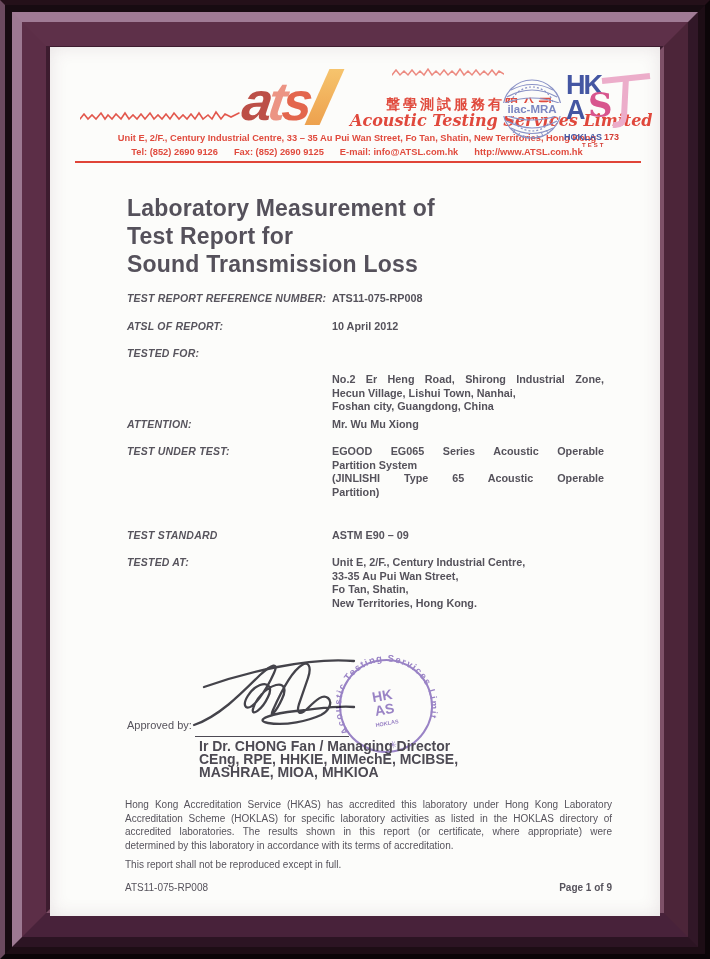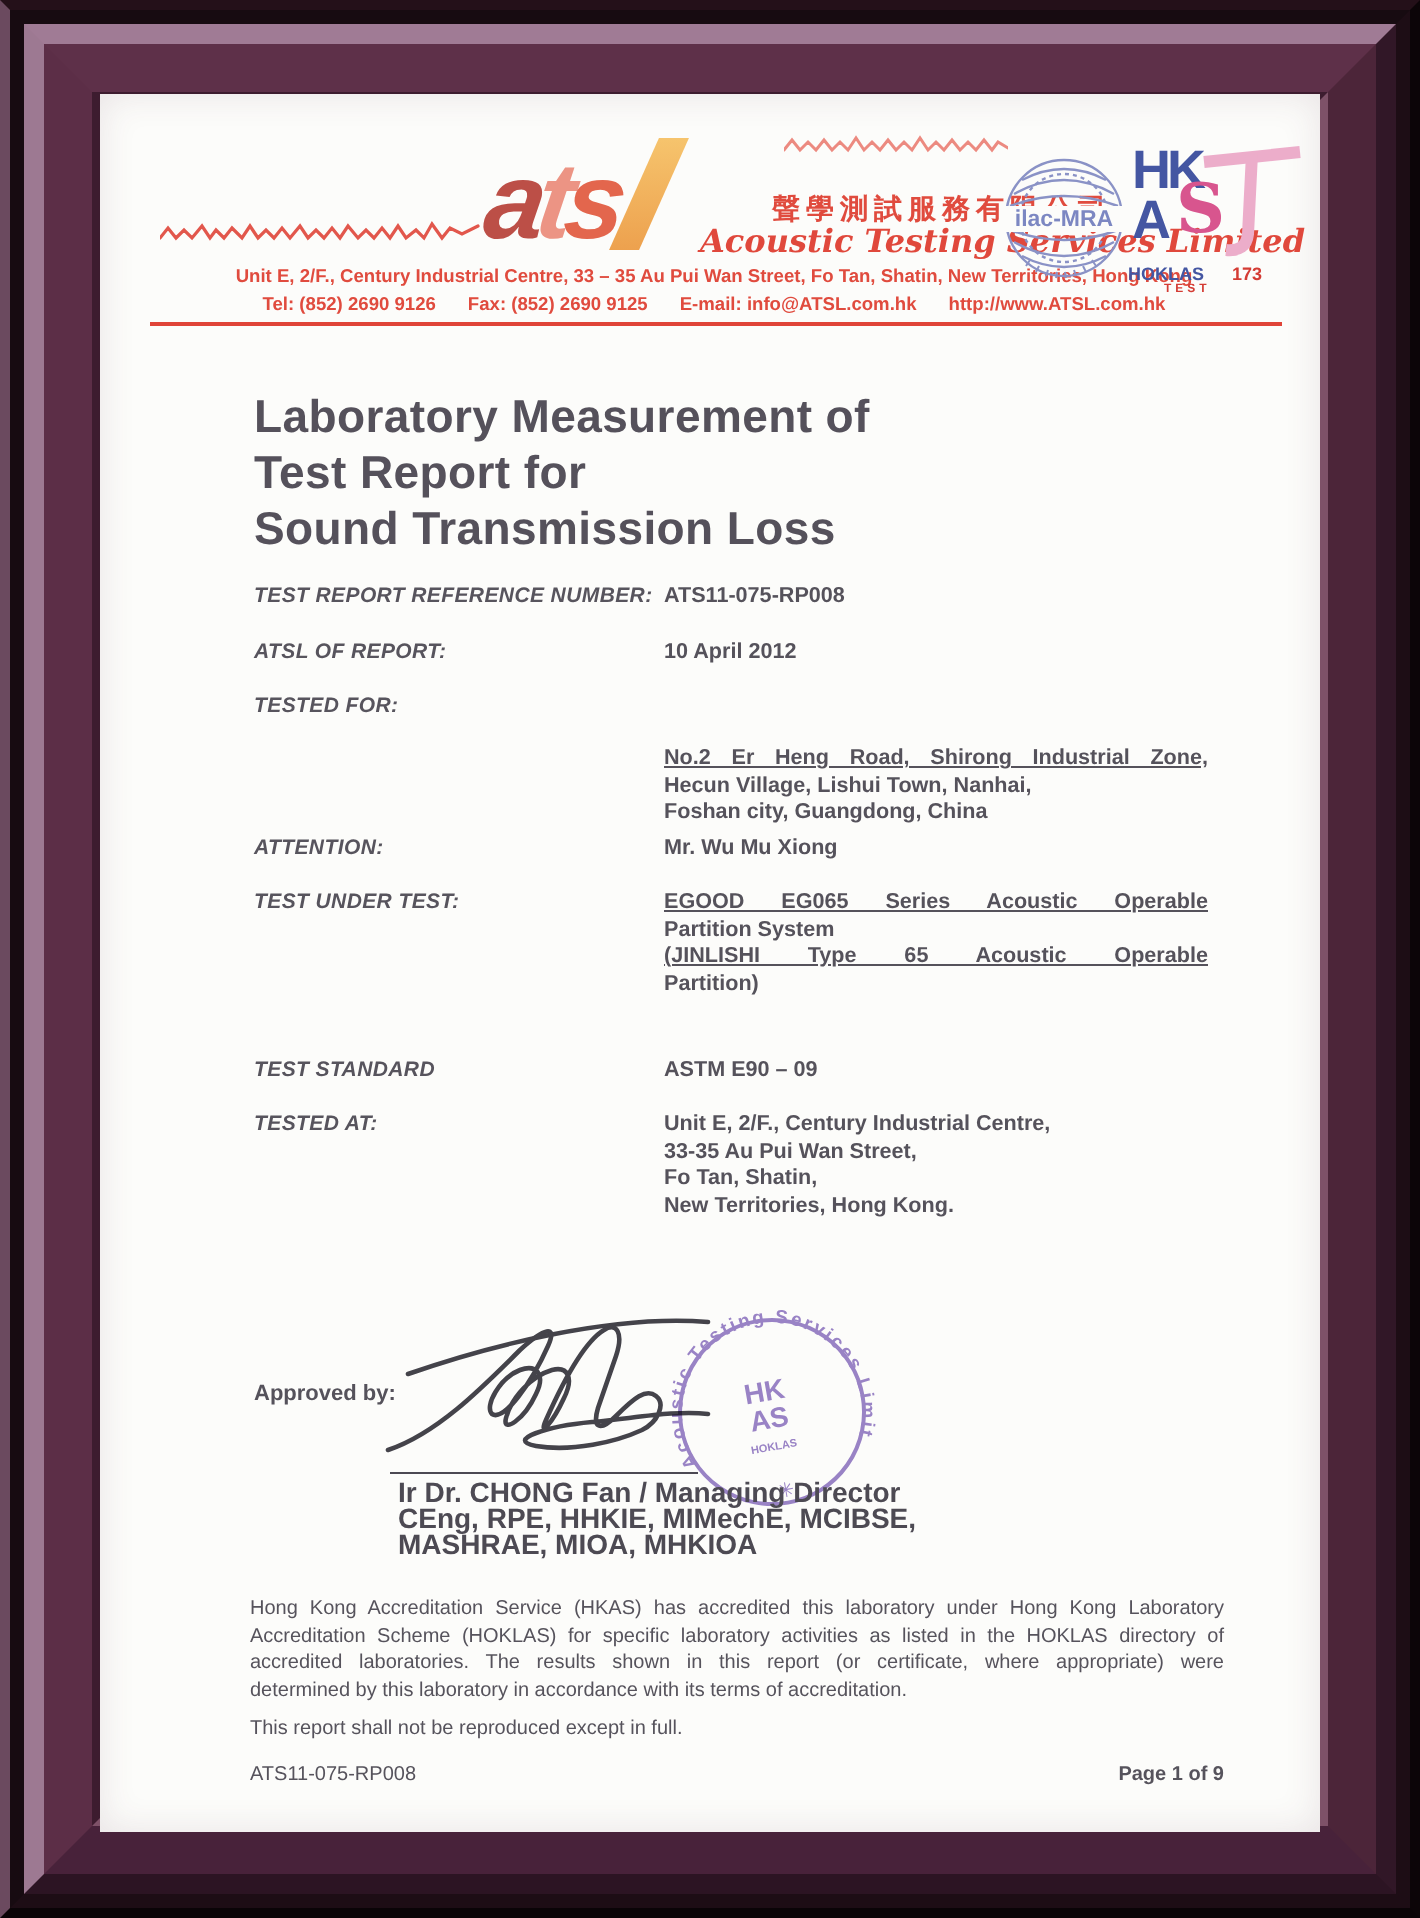--- a/index.html
+++ b/index.html
@@ -39,33 +39,33 @@
   
   .ilac { left:449px; top:28px; }
   .hkas { left:514px; top:26px; width:90px; }
   .hkas-letters { position:relative; width:90px; height:56px; font-weight:900; color:#4456a2; }
   .hk { position:absolute; left:2px; top:0; font-size:27px; letter-spacing:-2px; line-height:25px; }
   .ha { position:absolute; left:2px; top:24px; font-size:27px; line-height:26px; letter-spacing:-2px; }
   .hs { position:absolute; left:24px; top:16px; font-size:34px; line-height:32px; color:#d8558e;
         font-family:"DejaVu Serif", serif; font-weight:bold; }
   .hflag { position:absolute; left:0; top:0; }
   .hoklas-line { margin-top:3px; font-size:9px; font-weight:bold; color:#4456a2; letter-spacing:0; }
-  .hoklas-line b { color:#d43c34; margin-left:14px; }
+  .hoklas-line b { color:#d43c34; margin-left:2px; }
   .hoklas-test { font-size:6px; font-weight:bold; color:#d43c34; margin-left:18px; letter-spacing:2px; }
 
   
   .title { left:77px; top:147px; font-size:23px; font-weight:bold; color:#55515b; line-height:28px; letter-spacing:0.2px; }
 
   
   .flabel { left:77px; width:205px; font-size:10.5px; font-weight:bold; color:#57545d; letter-spacing:0.2px;font-style:italic; }
   .fvalue { left:282px; width:272px; font-size:10.8px; font-weight:bold; color:#55525b; line-height:13.5px; }
-  .stretch { text-align:justify; text-align-last:justify;text-decoration:underline; }
-
-  
-  .approved { left:77px; top:644px; font-size:11px; font-weight:bold; color:#55525b; }
+  .stretch { text-align:justify; text-align-last:justify; }
+
+  
+  .approved { left:77px; top:672px; font-size:11px; font-weight:normal; color:#55525b; }
   .sigline { left:145px; top:689px; width:154px; height:0; border-top:1.6px solid #4c4953; }
   .signer { left:149px; top:693px; font-size:14px; color:#4d4a53; line-height:13px; font-weight:600; }
   .sig-svg { left:138px; top:606px; }
   .stamp { left:274px; top:597px; opacity:.85; mix-blend-mode:multiply; transform:rotate(-10deg); }
 
   
   .hkas-note { left:75px; top:751px; width:487px; font-size:10px; color:#56535c; line-height:13.6px; }
   .hkas-note div { text-align:justify; }
   .hkas-note div.jl { text-align-last:justify; }
   .notice { left:75px; top:812px; font-size:10px; color:#56535c; }

